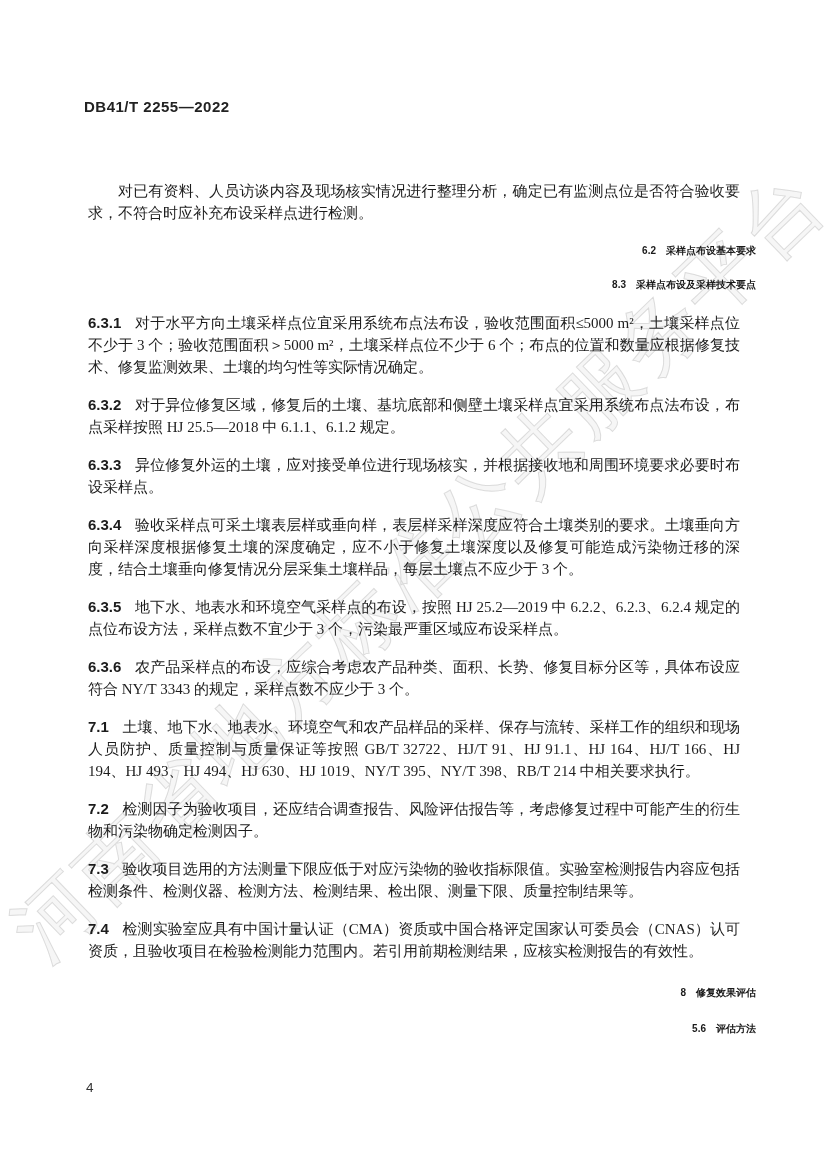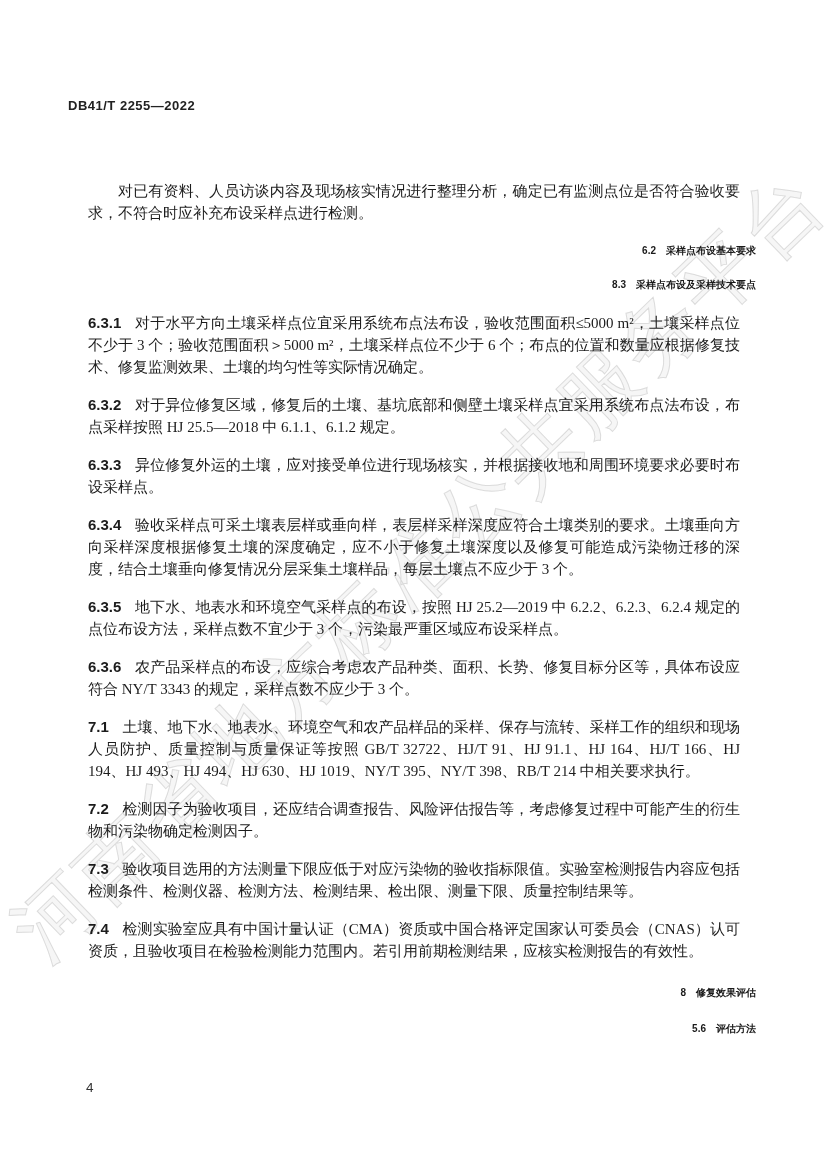--- a/index.html
+++ b/index.html
@@ -8,25 +8,25 @@
     width: 826px;
     height: 1169px;
     background: #ffffff;
     overflow: hidden;
     font-family: "Liberation Serif", "DejaVu Serif", serif;
     color: #1c1c1c;
   }
   .doc-header {
     position: absolute;
     top: 98px;
-    left: 68px;
+    left: 84px;
     z-index: 2;
     font-family: "Liberation Sans", "DejaVu Sans", sans-serif;
     font-weight: 700;
-    font-size: 13px;
+    font-size: 15px;
     letter-spacing: 0.5px;
     color: #222222;
   }
   .doc-body {
     position: absolute;
     top: 164px;
     left: 72px;
     width: 684px;
     z-index: 2;
     font-size: 15px;

